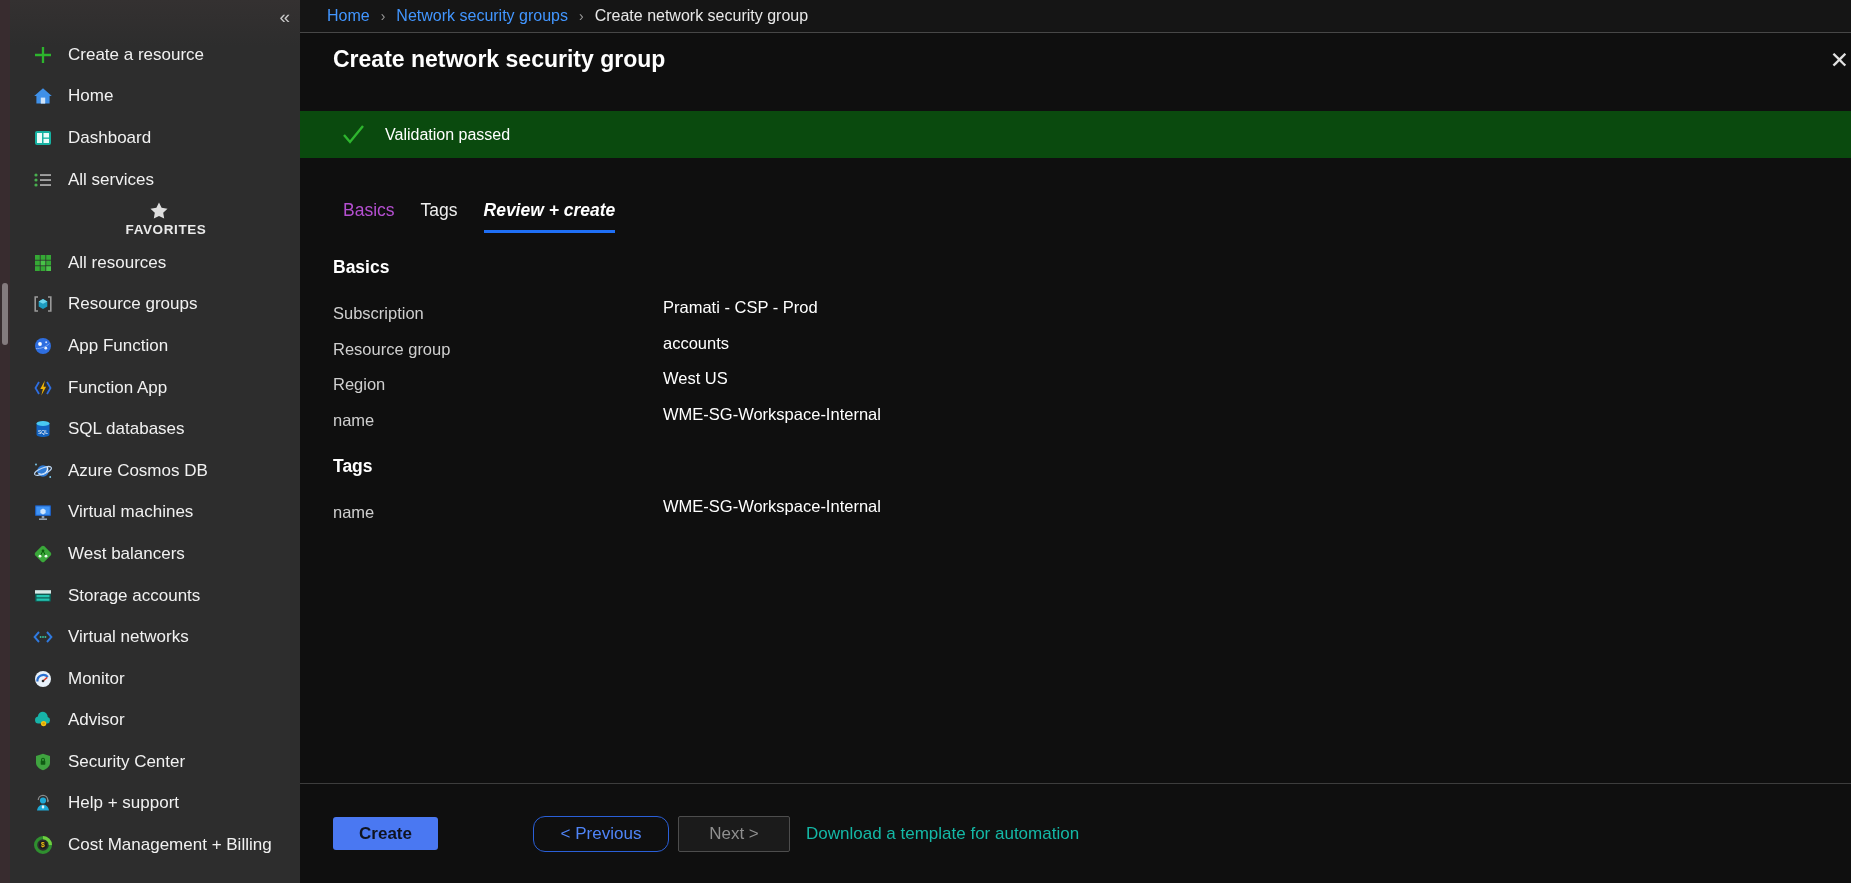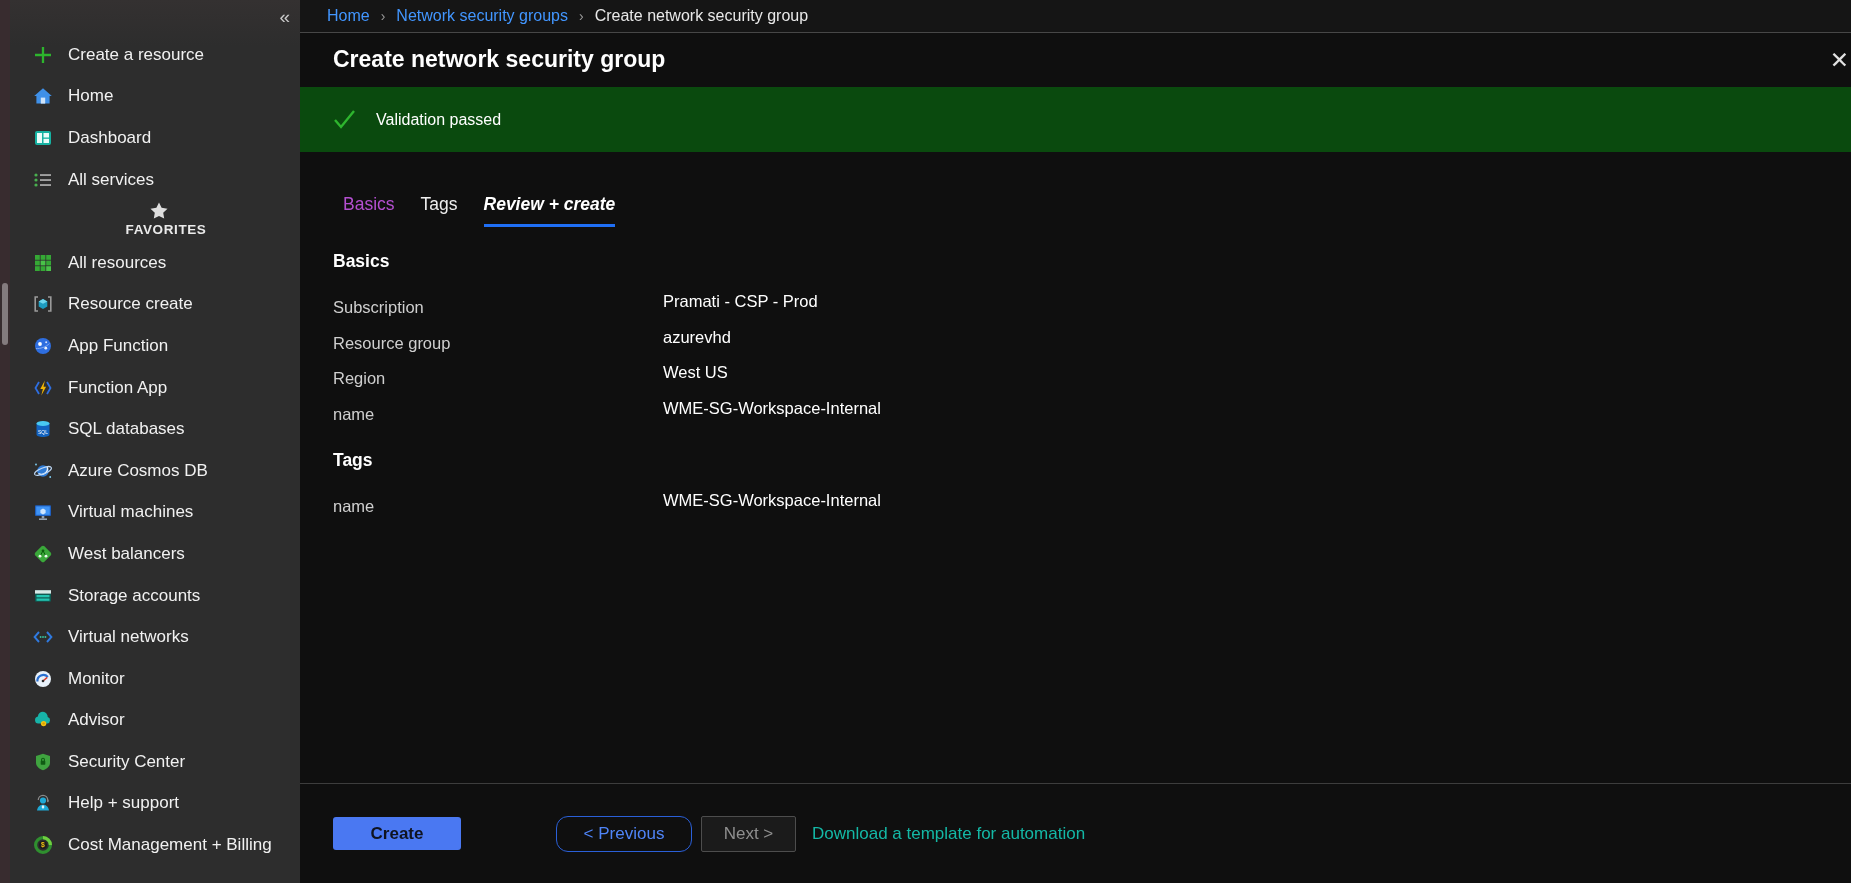--- a/index.html
+++ b/index.html
@@ -30,44 +30,44 @@
   .crumb-bar { height:33px; display:flex; align-items:center; padding-left:27px; font-size:16px;
     background:#151515; border-bottom:1px solid #474747; }
   .crumb-link { color:#4296ff; cursor:pointer; }
   .crumb-sep { color:#9a9a9a; margin:0 11px; font-size:14px; }
   .crumb-current { color:#e8e8e8; }
 
   .title-bar { height:52px; display:flex; align-items:center; padding-left:33px; position:relative; }
   .page-title { color:#ffffff; font-size:23px; font-weight:bold; }
   .close-btn { position:absolute; right:2px; top:14px; color:#e3e3e3; font-size:23px; cursor:pointer; }
 
-  .banner { margin-top:2px; height:65px; background:#0a4a0e; display:flex; align-items:center;
-    padding-left:31px; }
+  .banner { margin-top:26px; height:47px; background:#0a4a0e; display:flex; align-items:center;
+    padding-left:40px; }
   .banner-text { color:#ffffff; font-size:16px; margin-left:18px; }
 
   .tabs { display:flex; gap:26px; margin:42px 0 0 43px; }
   .tab { font-size:17.5px; padding-bottom:9px; cursor:pointer; }
   .tab.visited { color:#b44fd0; }
   .tab.plain   { color:#efefef; }
   .tab.active  { color:#ffffff; font-weight:bold; border-bottom:3px solid #1f6ff5;font-style:italic; }
 
   .section-heading { color:#ffffff; font-size:17.5px; font-weight:bold; margin:24px 0 12px 33px; }
   .kv-row { display:grid; grid-template-columns:330px auto; padding-left:33px; height:35.5px;
     align-items:center; font-size:16.5px; }
   .kv-label { color:#cfcfcf;margin-top:12px; }
   .kv-value { color:#ffffff; }
 
   .footer { position:absolute; left:0; bottom:0; width:100%; height:100px;
     border-top:1px solid #3d3d3d; display:flex; align-items:center; padding-left:33px; }
   .btn { font-family:inherit; font-size:17px; cursor:pointer; }
-  .btn-create { width:128px; height:33px; background:#4a78f2; color:#0f1320; font-weight:600;
+  .btn-create { width:105px; height:33px; background:#4a78f2; color:#0f1320; font-weight:600;
     border:none; border-radius:3px; }
   .btn-previous { width:136px; height:36px; margin-left:95px; background:transparent;
     color:#4f84f7; border:1px solid #2a5fd8; border-radius:12px; }
-  .btn-next { width:95px; height:36px; margin-left:9px; background:#1b1b1b; color:#8f8f8f;
+  .btn-next { width:112px; height:36px; margin-left:9px; background:#1b1b1b; color:#8f8f8f;
     border:1px solid #4d4d4d; border-radius:2px; cursor:default; }
   .template-link { color:#14b8a6; font-size:17px; margin-left:16px; cursor:pointer; }
 </style>
 </head>
 <body>
 
 <div class="left-strip">
   <div class="thumb"></div>
 </div>
 
@@ -151,21 +151,21 @@
 
     <div class="nav-item">
       <span class="ni">
           <svg viewBox="0 0 20 20">
             <path d="M5 3H2.2v14H5" stroke="#9a9a9a" stroke-width="1.6" fill="none"></path>
             <path d="M15 3h2.8v14H15" stroke="#9a9a9a" stroke-width="1.6" fill="none"></path>
             <path d="M10 5l4.3 2.4v5.2L10 15l-4.3-2.4V7.4z" fill="#1d9cc0"></path>
             <path d="M10 5l4.3 2.4L10 9.8 5.7 7.4z" fill="#6fd6ee"></path>
           </svg>
         </span>
-      <span>Resource create</span>
+      <span>Resource groups</span>
     </div>
 
     <div class="nav-item">
       <span class="ni">
           <svg viewBox="0 0 20 20">
             <circle cx="10" cy="10" r="8" fill="#2e6ee0"></circle>
             <path d="M3 12.5c4 .5 10-1.5 13.5-5" stroke="#7fa8f0" stroke-width="1" fill="none"></path>
             <circle cx="7" cy="8" r="1.9" fill="#ffffff"></circle>
             <circle cx="12.8" cy="12.2" r="1.4" fill="#ffffff" opacity=".9"></circle>
             <circle cx="13.2" cy="6.3" r="1" fill="#ffffff" opacity=".8"></circle>
@@ -353,21 +353,21 @@
   </div>
 
   <div>
     <div class="section-heading">Basics</div>
     <div class="kv-row">
       <span class="kv-label">Subscription</span>
       <span class="kv-value">Pramati - CSP - Prod</span>
     </div>
     <div class="kv-row">
       <span class="kv-label">Resource group</span>
-      <span class="kv-value">azurevhd</span>
+      <span class="kv-value">accounts</span>
     </div>
     <div class="kv-row">
       <span class="kv-label">Region</span>
       <span class="kv-value">West US</span>
     </div>
     <div class="kv-row">
       <span class="kv-label">name</span>
       <span class="kv-value">WME-SG-Workspace-Internal</span>
     </div>
   </div>

